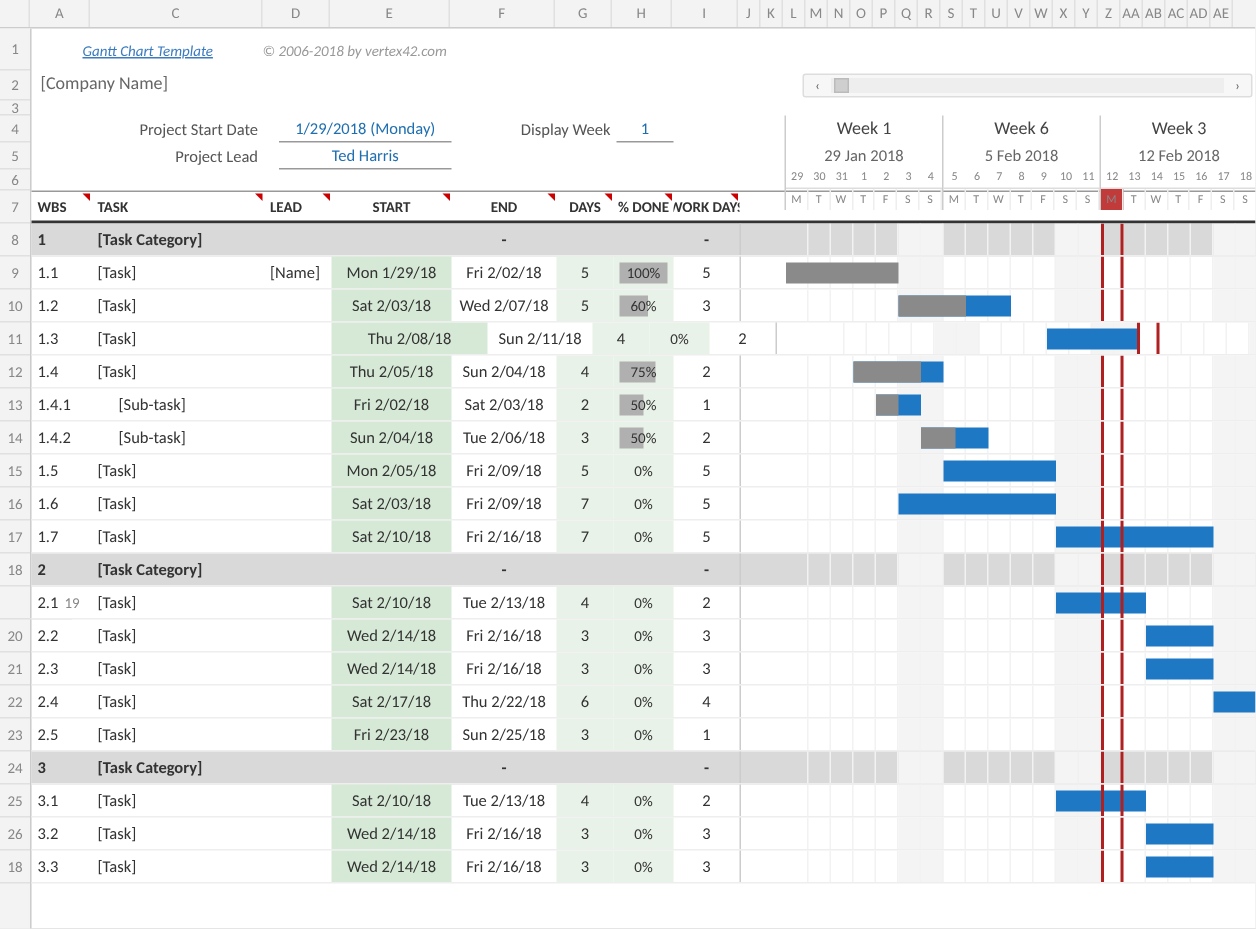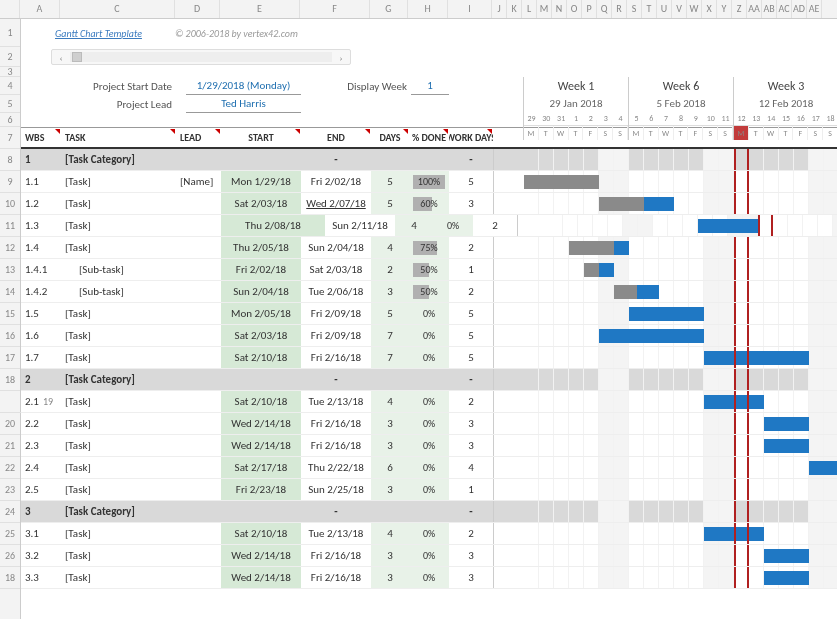--- a/index.html
+++ b/index.html
@@ -135,20 +135,21 @@
         <div class="row" style="height: 28px; border-bottom: none;">
           <div class="cell " style="width: 30px;"></div>
           <div class="cell " style="width: 120px;">
             <span class="link">Gantt Chart Template</span>
           </div>
           <div class="cell " style="width: 165px;">
             <span class="copy">© 2006-2018 by vertex42.com</span>
           </div>
         </div>
         <div class="row" style="height: 20px; border-bottom: none;">
+          <div class="comp" style="width: 472px;">[Company Name]</div>
           <div class="cell " style="width: 345px; justify-content: flex-start; padding-left: 30px;">
             <div class="scroll">
               <div class="sbtn">‹</div>
               <div class="strack">
                 <div class="sthumb"></div>
               </div>
               <div class="sbtn">›</div>
             </div>
           </div>
         </div>
@@ -326,21 +327,21 @@
             </div>
             <div class="todayline" style="left: 240px;"></div>
             <div class="bar done" style="left: 30px; width: 75px;"></div>
           </div>
         </div>
         <div class="row" style="height: 22px;">
           <div class="cell " style="width: 40px;">1.2</div>
           <div class="cell " style="width: 115px;">[Task]</div>
           <div class="cell " style="width: 45px;"></div>
           <div class="cell center evenbg2" style="width: 80px;">Sat 2/03/18</div>
-          <div class="cell center" style="width: 70px; text-decoration: underline;">Wed 2/07/18</div>
+          <div class="cell center" style="width: 70px;">Wed 2/07/18</div>
           <div class="cell center evenbg" style="width: 38px;">5</div>
           <div class="cell center evenbg" style="width: 40px;">
             <div class="progress">
               <div class="fill" style="width: 60%;"></div>
               <span class="txt">60%</span>
             </div>
           </div>
           <div class="cell center" style="width: 44px;">3</div>
           <div class="cell gantt" style="width: 345px; padding: 0px; position: relative; margin-left: 0px;">
             <div class="gcols" style="left: 30px; width: 315px;">

